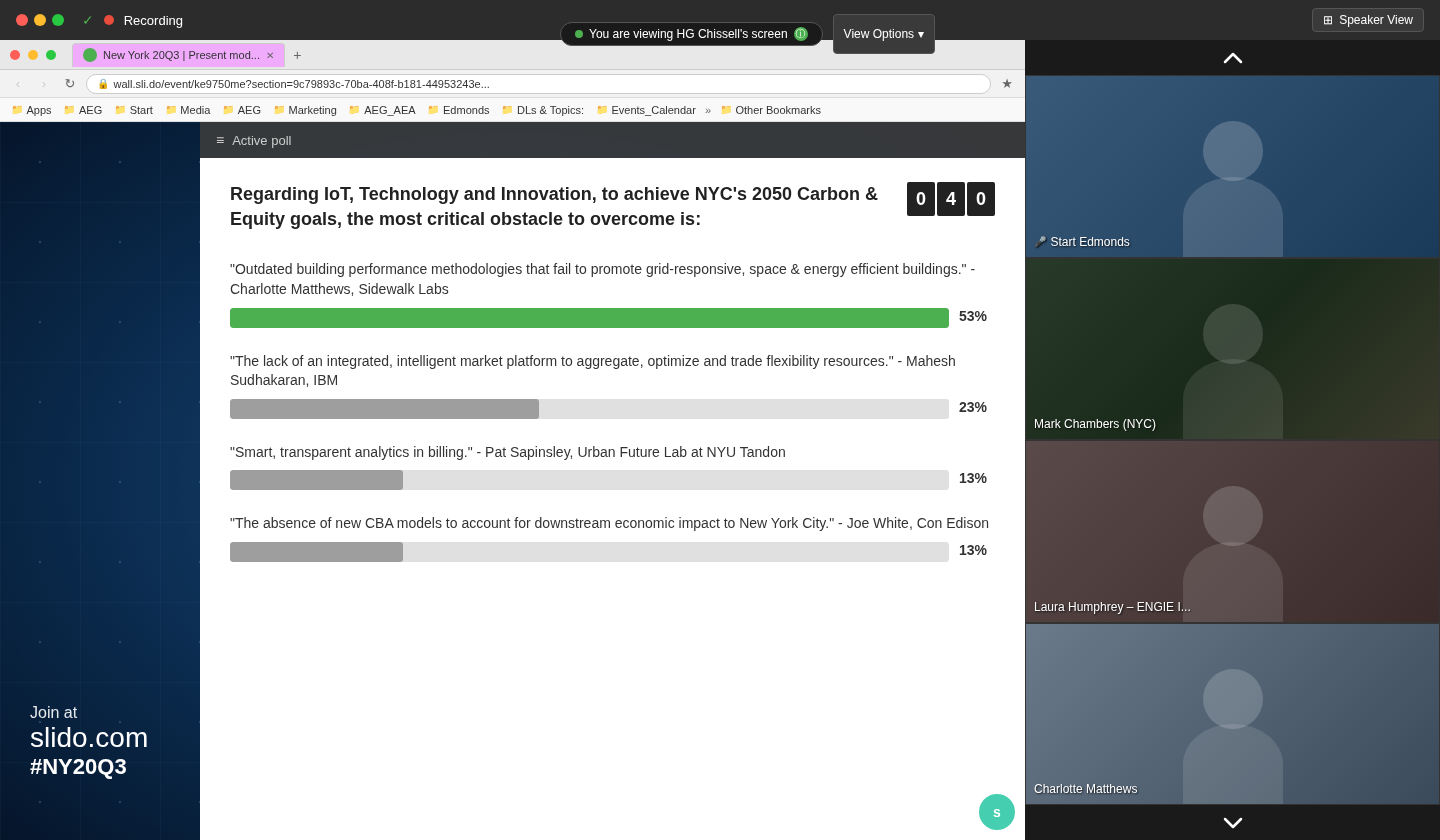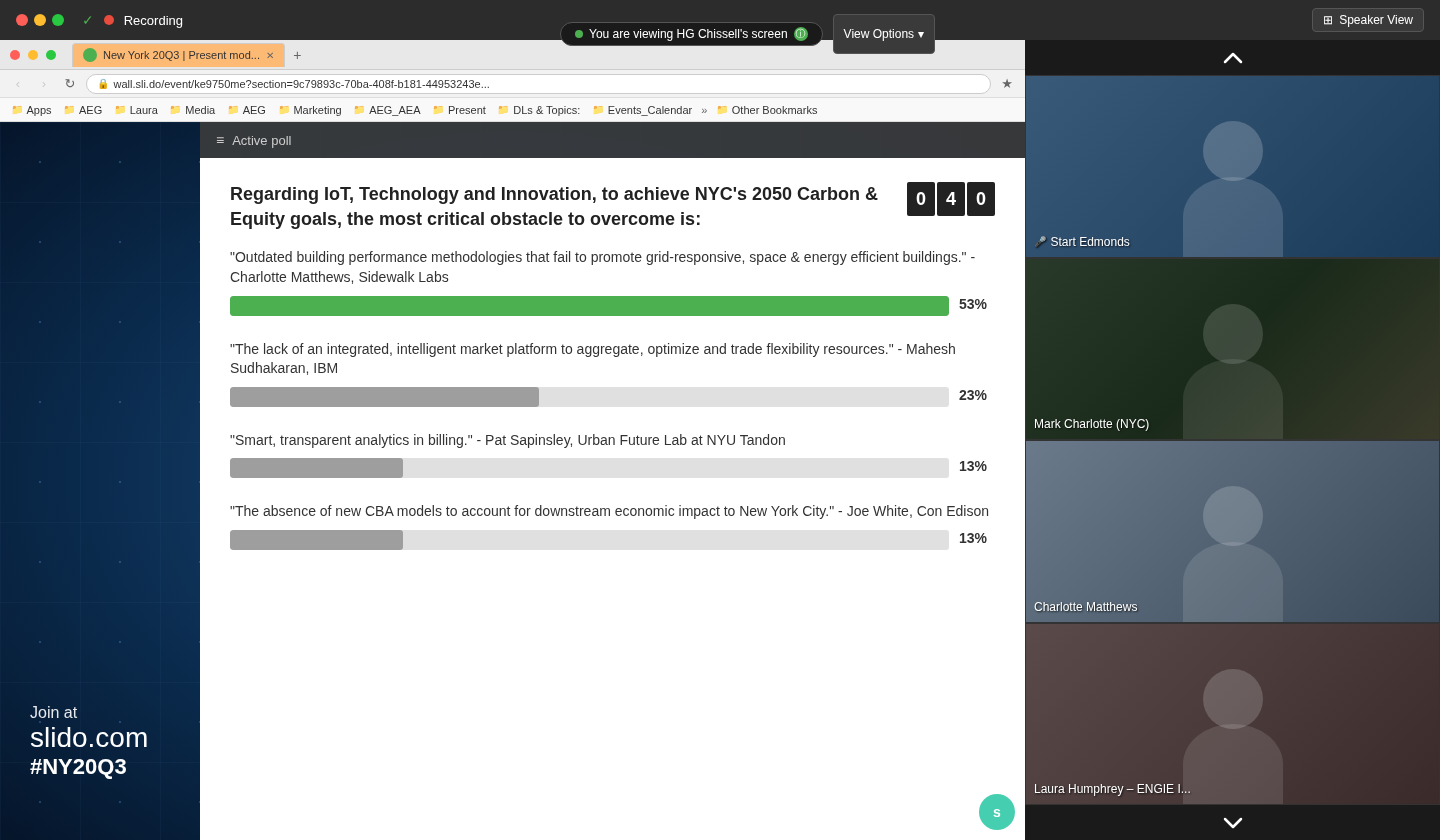--- a/index.html
+++ b/index.html
@@ -151,21 +151,21 @@
     .b-green { background: #28c840; }
 
     .browser-tabs {
       display: flex;
       align-items: center;
       gap: 4px;
       flex: 1;
       margin-left: 8px;
     }
     .browser-tab {
-      background: #fdba74;
+      background: #f0abfc;
       border: 1px solid #ccc;
       border-bottom: none;
       border-radius: 4px 4px 0 0;
       padding: 4px 10px;
       font-size: 11px;
       color: #333;
       display: flex;
       align-items: center;
       gap: 6px;
       height: 24px;
@@ -356,21 +356,21 @@
       bottom: 0;
       background: #fff;
       padding: 24px 30px;
       overflow-y: auto;
     }
 
     .poll-header {
       display: flex;
       align-items: flex-start;
       justify-content: space-between;
-      margin-bottom: 16px;
+      margin-bottom: 28px;
     }
     .poll-question {
       font-size: 18px;
       font-weight: 700;
       color: #222;
       max-width: 660px;
       line-height: 1.4;
     }
     .poll-timer {
       display: flex;
@@ -612,41 +612,41 @@
       <div class="bookmark-item">
         <span class="bm-icon">📁</span>
           <span>Apps</span>
       </div>
       <div class="bookmark-item">
         <span class="bm-icon">📁</span>
           <span>AEG</span>
       </div>
       <div class="bookmark-item">
         <span class="bm-icon">📁</span>
-          <span>Laura</span>
+          <span>Start</span>
       </div>
       <div class="bookmark-item">
         <span class="bm-icon">📁</span>
           <span>Media</span>
       </div>
       <div class="bookmark-item">
         <span class="bm-icon">📁</span>
           <span>AEG</span>
       </div>
       <div class="bookmark-item">
         <span class="bm-icon">📁</span>
           <span>Marketing</span>
       </div>
       <div class="bookmark-item">
         <span class="bm-icon">📁</span>
           <span>AEG_AEA</span>
       </div>
       <div class="bookmark-item">
         <span class="bm-icon">📁</span>
-          <span>Present</span>
+          <span>Edmonds</span>
       </div>
       <div class="bookmark-item">
         <span class="bm-icon">📁</span>
           <span>DLs &amp; Topics:</span>
       </div>
       <div class="bookmark-item">
         <span class="bm-icon">📁</span>
           <span>Events_Calendar</span>
       </div>
       <span class="bm-more">»</span>
@@ -745,43 +745,43 @@
       <span>Start Edmonds</span>
     </div>
   </div>
 
   <div class="video-tile" style="flex:1; border:1px solid #333;">
     <div class="person-silhouette mark-tile">
       <div class="silhouette-head" style="background:rgba(255,255,255,0.15);"></div>
       <div class="silhouette-body" style="background:rgba(255,255,255,0.1);"></div>
     </div>
     <div class="video-name-label">
-      <span>Mark Charlotte (NYC)</span>
+      <span>Mark Chambers (NYC)</span>
+    </div>
+  </div>
+
+  <div class="video-tile" style="flex:1; border:1px solid #333;">
+    <div class="person-silhouette laura-tile">
+      <div class="silhouette-head" style="background:rgba(255,255,255,0.18);"></div>
+      <div class="silhouette-body" style="background:rgba(255,255,255,0.12);"></div>
+    </div>
+    <div class="video-name-label">
+      <span>Laura Humphrey – ENGIE I...</span>
     </div>
   </div>
 
   <div class="video-tile" style="flex:1; border:1px solid #333;">
     <div class="person-silhouette charlotte-tile">
       <div class="silhouette-head" style="background:rgba(255,255,255,0.18);"></div>
       <div class="silhouette-body" style="background:rgba(255,255,255,0.12);"></div>
     </div>
     <div class="video-name-label">
       <span>Charlotte Matthews</span>
     </div>
   </div>
 
-  <div class="video-tile" style="flex:1; border:1px solid #333;">
-    <div class="person-silhouette laura-tile">
-      <div class="silhouette-head" style="background:rgba(255,255,255,0.18);"></div>
-      <div class="silhouette-body" style="background:rgba(255,255,255,0.12);"></div>
-    </div>
-    <div class="video-name-label">
-      <span>Laura Humphrey – ENGIE I...</span>
-    </div>
-  </div>
-
 
   <div class="sidebar-scroll-down">
     <svg width="20" height="12" viewBox="0 0 20 12">
       <polyline points="2,2 10,10 18,2" stroke="white" stroke-width="2.5" fill="none" stroke-linecap="round" stroke-linejoin="round"></polyline>
     </svg>
   </div>
 </div>
 
 </body></html>

